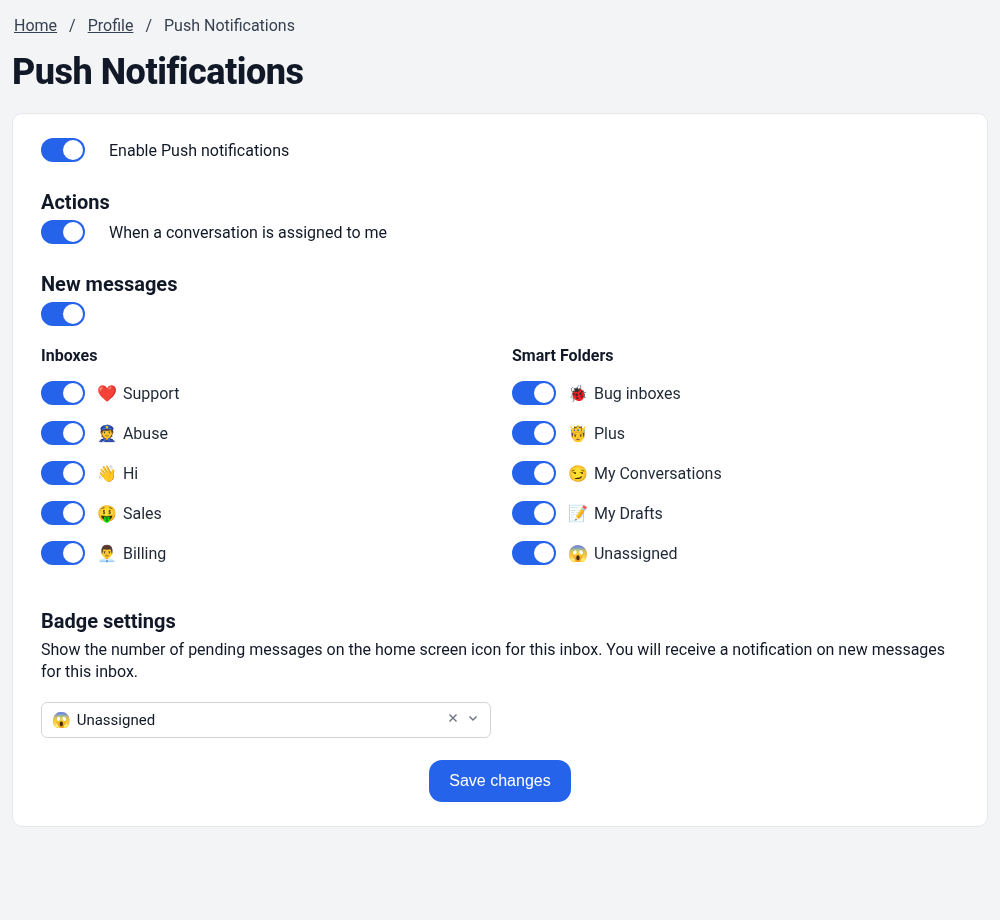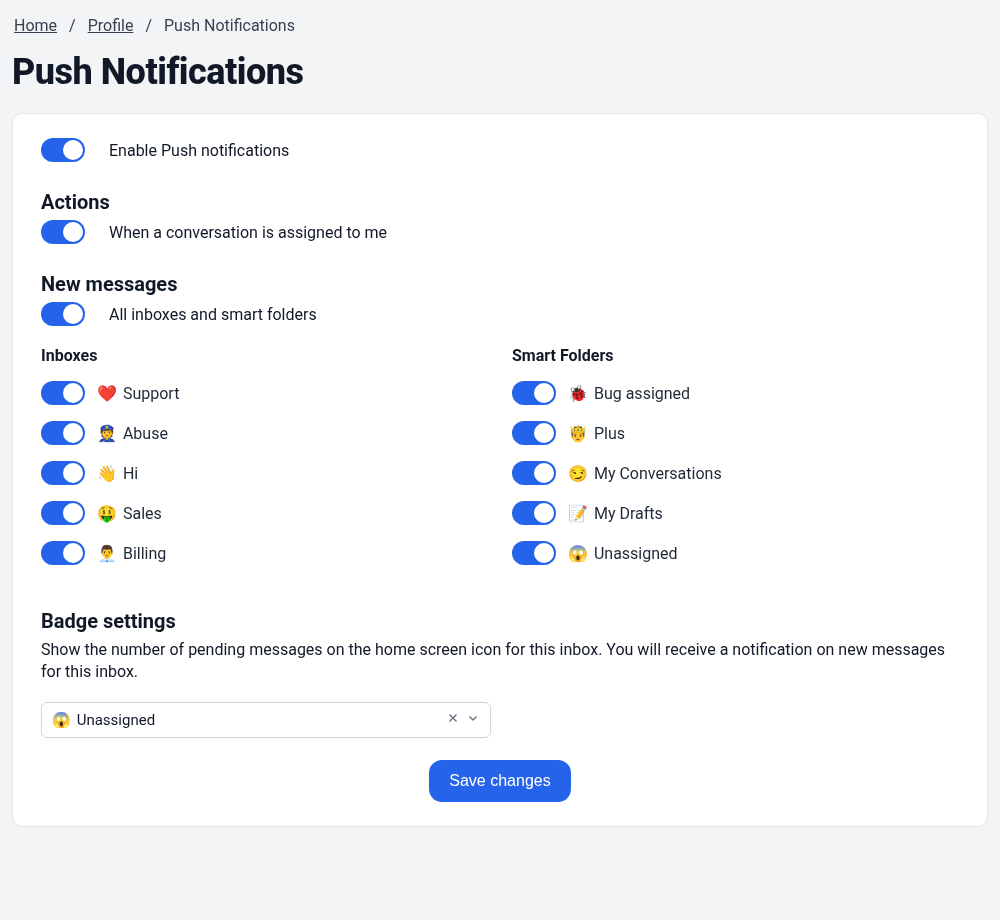--- a/index.html
+++ b/index.html
@@ -158,21 +158,20 @@
           <div class="knob"></div>
         </div>
       <span>When a conversation is assigned to me</span>
     </div>
 
     <h2 class="section-heading">New messages</h2>
     <div class="toggle-row">
       <div class="toggle">
           <div class="knob"></div>
         </div>
-      <span>All inboxes and smart folders</span>
     </div>
 
     <div class="two-col">
       <div class="col">
         <p class="col-heading">Inboxes</p>
         <div>
             <div class="item-row">
               <div class="toggle">
                 <div class="knob"></div>
               </div>
@@ -221,21 +220,21 @@
       </div>
       <div class="col">
         <p class="col-heading">Smart Folders</p>
         <div>
             <div class="item-row">
               <div class="toggle">
                 <div class="knob"></div>
               </div>
               <span class="item-label">
                 <span>🐞</span>
-                <span>Bug assigned</span>
+                <span>Bug inboxes</span>
               </span>
             </div>
             <div class="item-row">
               <div class="toggle">
                 <div class="knob"></div>
               </div>
               <span class="item-label">
                 <span>🤴</span>
                 <span>Plus</span>
               </span>

